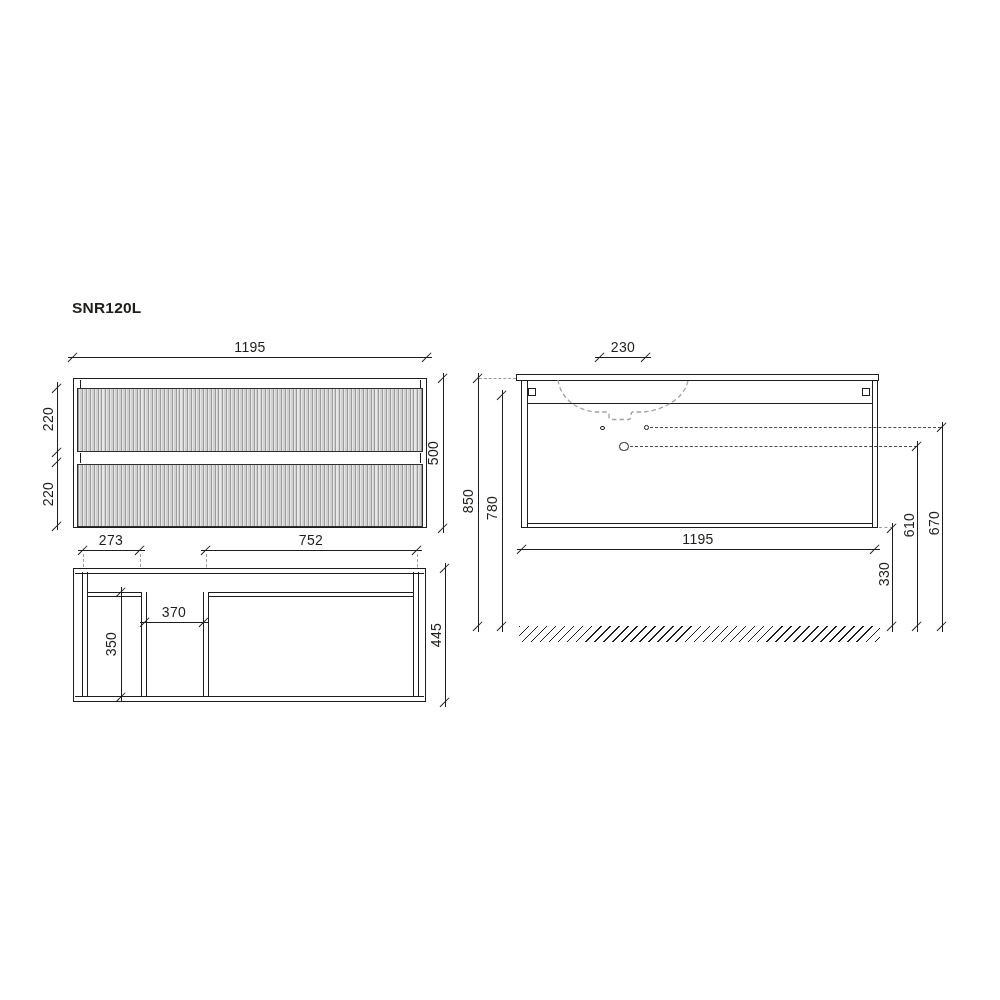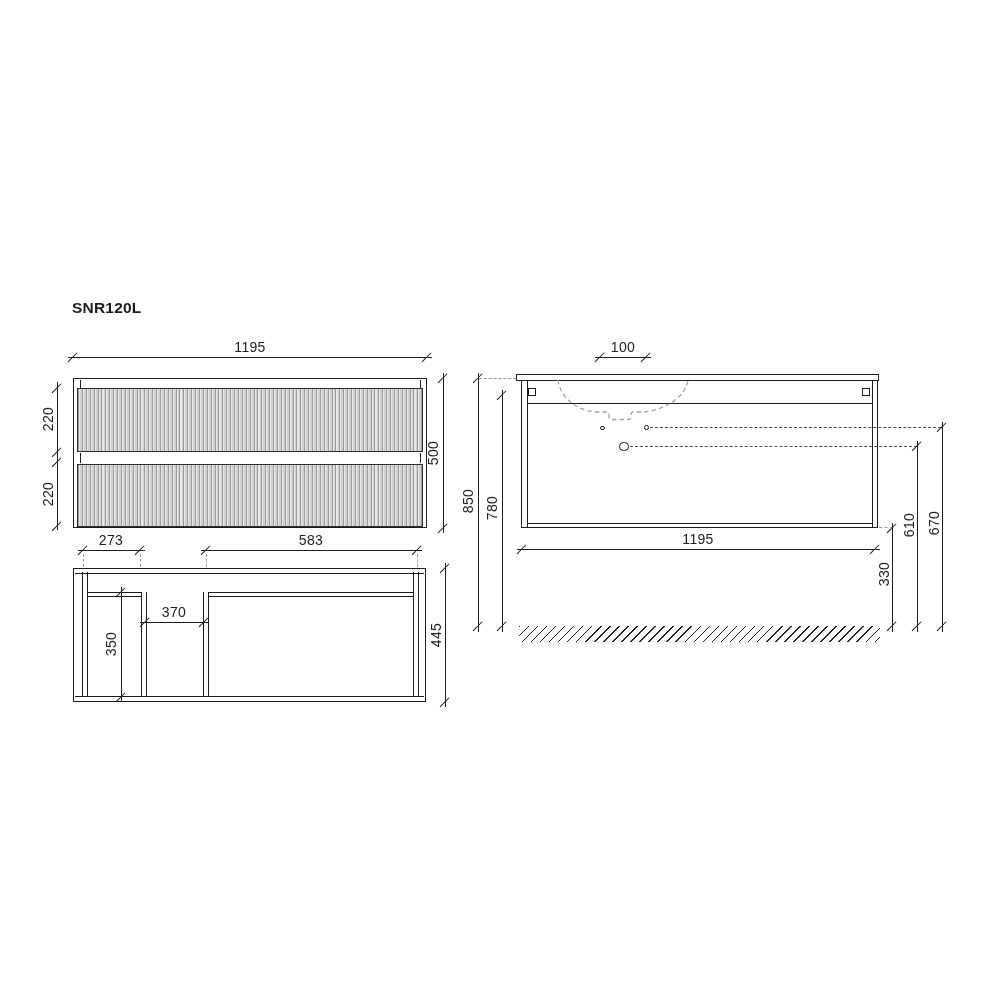--- a/index.html
+++ b/index.html
@@ -61,21 +61,21 @@
     <span class="dlv" style="left:433px;top:453px">500</span>
   </div>
 
   <div>
 
     <span class="dl" style="left:111px;top:532px">273</span>
     <i class="hl" style="left:78px;top:550px;width:67px"></i>
     <i class="tk" style="left:82.3px;top:543.5px"></i>
     <i class="tk" style="left:139.3px;top:543.5px"></i>
 
-    <span class="dl" style="left:311px;top:532px">583</span>
+    <span class="dl" style="left:311px;top:532px">752</span>
     <i class="hl" style="left:201px;top:550px;width:221px"></i>
     <i class="tk" style="left:205.3px;top:543.5px"></i>
     <i class="tk" style="left:416.3px;top:543.5px"></i>
 
     <i class="dvg" style="left:82.5px;top:554px;height:38px"></i>
     <i class="dvg" style="left:139.5px;top:554px;height:38px"></i>
     <i class="dvg" style="left:205.5px;top:554px;height:39px"></i>
     <i class="dvg" style="left:416.5px;top:554px;height:39px"></i>
 
     <div class="rect" style="left:73px;top:568px;width:353px;height:134px"></div>
@@ -108,21 +108,21 @@
     <i class="tk" style="left:203.3px;top:615.5px"></i>
 
     <i class="vl" style="left:445px;top:563px;height:144px"></i>
     <i class="tk" style="left:444.3px;top:561.5px"></i>
     <i class="tk" style="left:444.3px;top:695.5px"></i>
     <span class="dlv" style="left:436px;top:635px">445</span>
   </div>
 
   <div>
 
-    <span class="dl" style="left:623px;top:339px">100</span>
+    <span class="dl" style="left:623px;top:339px">230</span>
     <i class="hl" style="left:595px;top:357px;width:56px"></i>
     <i class="tk" style="left:599.3px;top:350.5px"></i>
     <i class="tk" style="left:645.3px;top:350.5px"></i>
 
     <div class="rect thin" style="left:516px;top:374px;width:363px;height:7px"></div>
     <div class="rect thin" style="left:521px;top:380px;width:357px;height:148px"></div>
     <i class="vl" style="left:526.5px;top:381px;height:146px"></i>
     <i class="vl" style="left:872px;top:381px;height:146px"></i>
     <i class="hl" style="left:527px;top:522.5px;width:345px"></i>
     <i class="hl" style="left:527px;top:402.5px;width:345px"></i>

